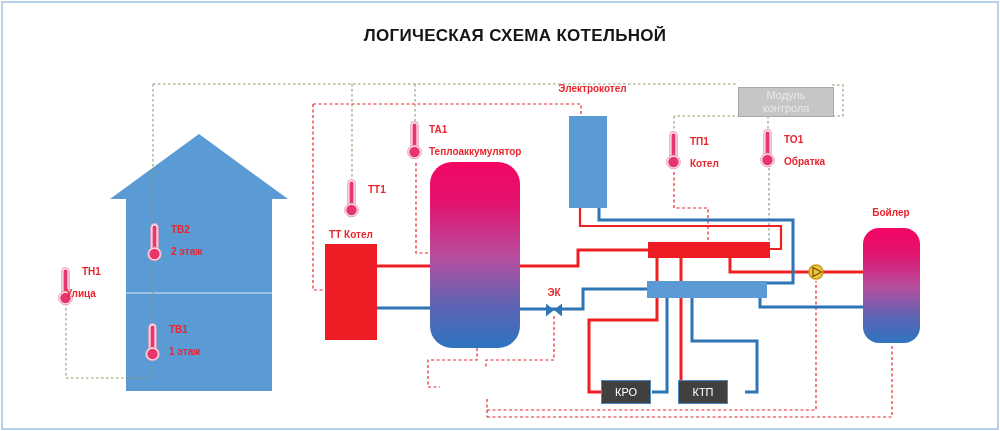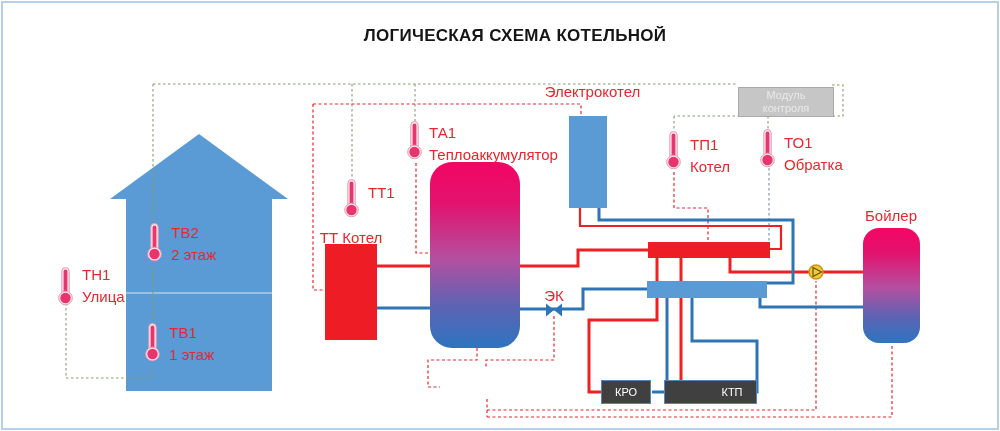--- a/index.html
+++ b/index.html
@@ -4,41 +4,41 @@
 <style>
   html,body{margin:0;padding:0;background:#fff;}
   .canvas{
     position:relative;width:1000px;height:431px;overflow:hidden;
     background:#ffffff;font-family:"Liberation Sans",sans-serif;
   }
   .frame{position:absolute;left:1px;top:1px;width:994px;height:425px;border:2px solid #b6d0ea;pointer-events:none;}
   svg.layer{position:absolute;left:0;top:0;}
   .title{position:absolute;left:15px;top:26px;width:1000px;text-align:center;
          font-size:17px;font-weight:bold;color:#151515;letter-spacing:.3px;}
-  .lbl{position:absolute;font-size:15px;color:#e8262e;white-space:nowrap;}
+  .lbl{position:absolute;font-size:10px;color:#e8262e;white-space:nowrap;font-weight:bold;}
   .lbl.center{text-align:center;}
   .box{position:absolute;}
   .tt-boiler{left:325px;top:244px;width:52px;height:96px;background:#ee1c25;}
   .electric-boiler{left:569px;top:116px;width:38px;height:92px;background:#5b9bd5;}
   .ta-tank{left:430px;top:162px;width:90px;height:186px;border-radius:22px;
            background:linear-gradient(180deg,#f30663 0%,#e2136e 22%,#b44fa0 52%,#5b64b4 78%,#2e74c0 100%);}
   .boiler-tank{left:863px;top:228px;width:57px;height:115px;border-radius:16px;
            background:linear-gradient(180deg,#f30663 0%,#e2136e 22%,#b44fa0 52%,#5b64b4 78%,#2e74c0 100%);}
   .red-bar{left:648px;top:242px;width:122px;height:16px;background:#ee1c25;}
   .blue-bar{left:647px;top:281px;width:120px;height:17px;background:#5b9bd5;}
   .module{background:#c6c6c6;border:1px solid #a9a9a9;color:#e9e9e9;
           display:flex;align-items:center;justify-content:center;
           font-size:11px;line-height:13px;text-align:center;}
   .control-module{left:738px;top:87px;width:94px;height:28px;}
   .management-module{left:440px;top:369px;width:93px;height:30px;}
   .mod-inner{width:72px;}
   .bluebox{background:#404040;border:1px solid #4d87be;color:#ffffff;
            display:flex;align-items:center;justify-content:center;font-size:11px;}
   .kro{left:601px;top:380px;width:48px;height:22px;}
-  .ktp{left:664px;top:380px;width:48px;height:22px;padding-left:43px;}
+  .ktp{left:678px;top:380px;width:48px;height:22px;}
   .thermo{position:absolute;width:15px;height:40px;}
 </style>
 </head>
 <body>
 
 <div class="canvas">
 
   <div class="frame"></div>
 
   <svg class="layer" width="1000" height="431" viewBox="0 0 1000 431">
@@ -127,21 +127,21 @@
   <div class="lbl center" style="left:858px;top:207px;width:66px;">Бойлер</div>
   <div class="lbl center" style="left:538px;top:287px;width:32px;text-align:center;">ЭК</div>
 
   <svg class="thermo" style="left:58px;top:266px;" viewBox="0 0 15 40">
     <rect x="3.8" y="1.5" width="7.4" height="29" rx="3.7" fill="#fde8ee" stroke="#e39cb2"></rect>
     <rect x="5.6" y="3.5" width="3.8" height="26" rx="1.9" fill="#e8356d"></rect>
     <circle cx="7.5" cy="32" r="6.8" fill="#fde8ee" stroke="#e39cb2"></circle>
     <circle cx="7.5" cy="32" r="5.2" fill="#e8356d"></circle>
   </svg>
   <div class="lbl" style="left:82px;top:266px;">ТН1</div>
-  <div class="lbl" style="left:82px;top:288px;">Улица</div>
+  <div class="lbl" style="left:66px;top:288px;">Улица</div>
 
   <svg class="thermo" style="left:147px;top:222px;" viewBox="0 0 15 40">
     <rect x="3.8" y="1.5" width="7.4" height="29" rx="3.7" fill="#fde8ee" stroke="#e39cb2"></rect>
     <rect x="5.6" y="3.5" width="3.8" height="26" rx="1.9" fill="#e8356d"></rect>
     <circle cx="7.5" cy="32" r="6.8" fill="#fde8ee" stroke="#e39cb2"></circle>
     <circle cx="7.5" cy="32" r="5.2" fill="#e8356d"></circle>
   </svg>
   <div class="lbl" style="left:171px;top:224px;">ТВ2</div>
   <div class="lbl" style="left:171px;top:246px;">2 этаж</div>
 

